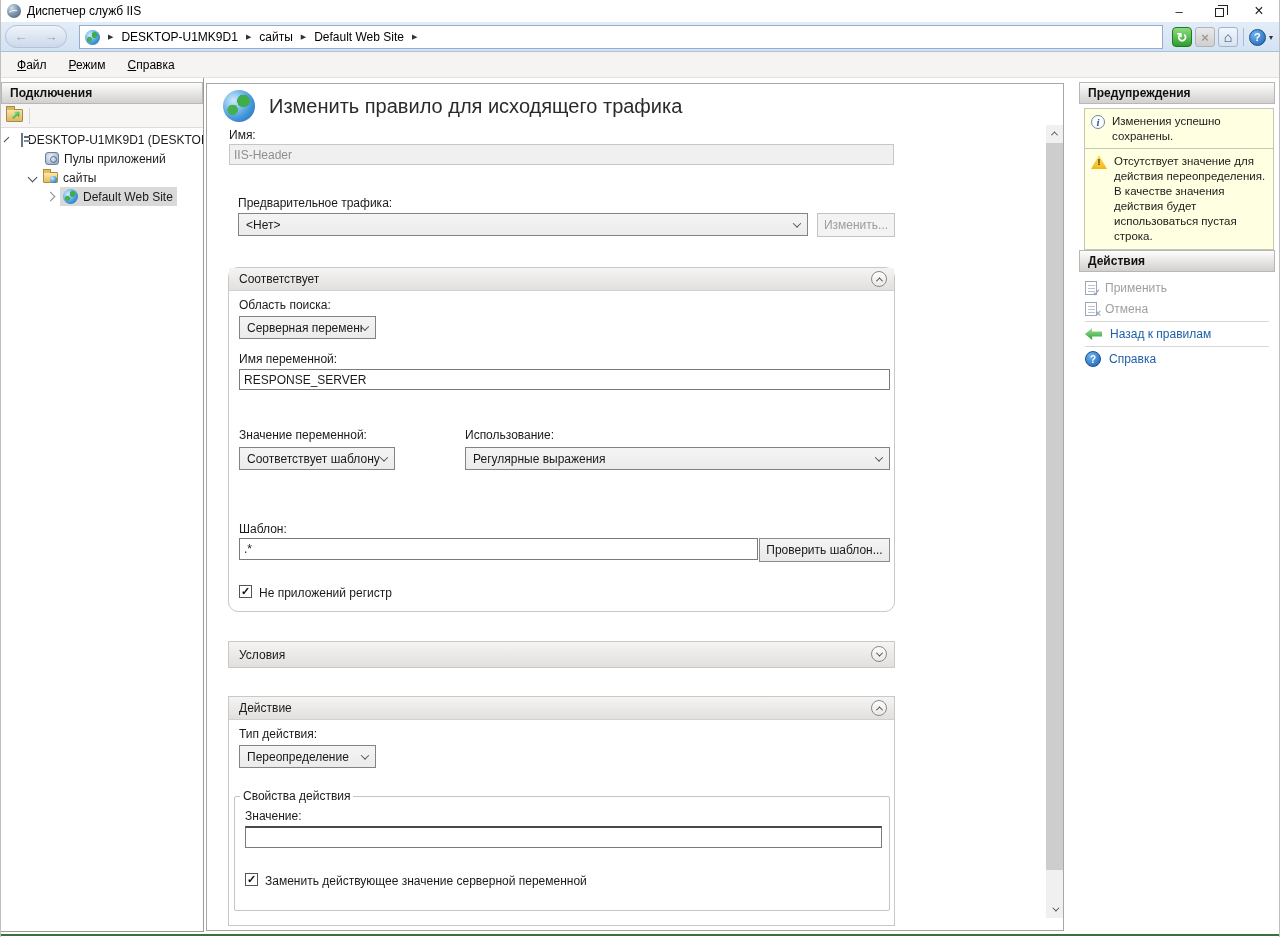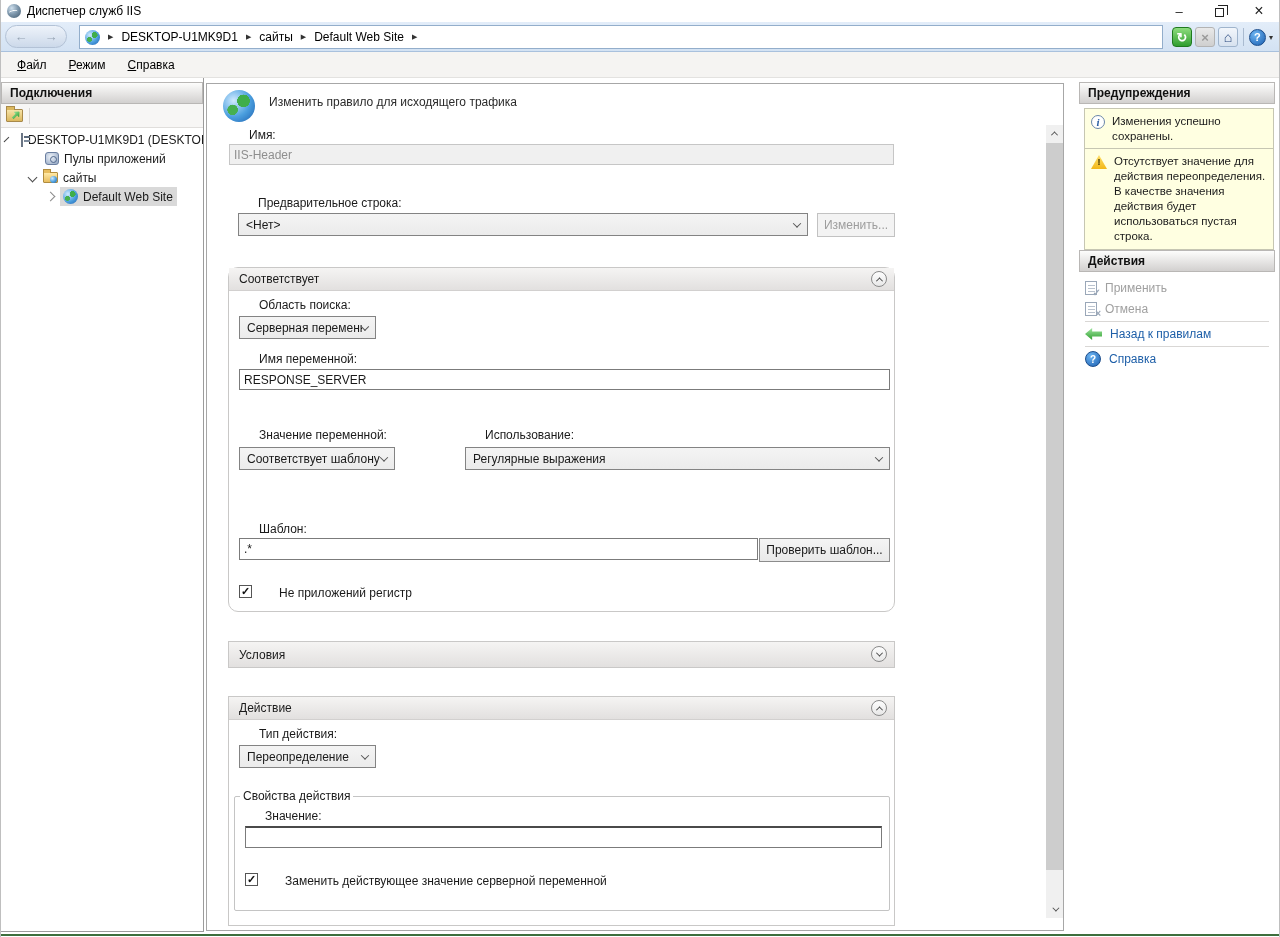--- a/index.html
+++ b/index.html
@@ -68,22 +68,22 @@
   .pools-icon { width:14px; height:13px; border-radius:3px; background:radial-gradient(circle at 40% 35%, #eef3f9, #8fa3c0); border:1px solid #6a7ea0; position:relative; }
   .pools-icon::after { content:""; position:absolute; left:4px; top:3px; width:5px; height:5px; border:1px solid #51688c; border-radius:50%; }
   .folder-icon { position:relative; width:15px; height:11px; background:linear-gradient(#ffe9a6,#e8bd5e); border:1px solid #b08c3e; border-radius:1px; }
   .folder-icon::before { content:""; position:absolute; left:-1px; top:-4px; width:6px; height:3px; background:#e8bd5e; border:1px solid #b08c3e; border-bottom:none; }
   .folder-icon::after { content:""; position:absolute; right:0px; bottom:-1px; width:7px; height:7px; border-radius:50%;
     background: radial-gradient(circle at 33% 33%, #cfeaff 0%, #4a9ede 55%, #1d5fae 100%); }
 
   
   .main-panel { position:absolute; left:205px; top:83px; width:858px; height:848px; background:#fff; border:1px solid #a7a7a7; }
   .feature-globe { position:absolute; left:16px; top:6px; width:32px; height:32px; }
-  .feature-title { position:absolute; left:62px; top:11px; font-size:12px; color:#2b2b2b; }
-  .lbl { position:absolute; font-size:12px; color:#1a1a1a;margin-left:20px; }
+  .feature-title { position:absolute; left:62px; top:11px; font-size:20px; color:#2b2b2b; }
+  .lbl { position:absolute; font-size:12px; color:#1a1a1a; }
   .tinput { position:absolute; border:1px solid #7b7b7b; background:#fff; font-family:"Liberation Sans", sans-serif; font-size:12px; padding:0 4px; color:#1a1a1a; }
   .tinput:disabled { background:#f0f0f0; border-color:#c6c6c6; color:#8e8e8e; }
   .combo { position:absolute; background:linear-gradient(#f4f4f4,#ebebeb); border:1px solid #838383; display:flex; align-items:center; padding:0 7px; font-size:12px; }
   .combo-chev { margin-left:auto; width:6px; height:6px; border-right:1.3px solid #555; border-bottom:1.3px solid #555; transform:rotate(45deg) translate(-1px,-1px); }
   .btn { position:absolute; background:linear-gradient(#f4f4f4,#e9e9e9); border:1px solid #8c8c8c; font-family:"Liberation Sans", sans-serif; font-size:12px; color:#1a1a1a; display:flex; align-items:center; justify-content:center; }
   .btn-disabled { border-color:#c2c2c2; color:#9d9d9d; background:#f3f3f3; }
   .section-box { position:absolute; background:#fff; border:1px solid #c9c8c7; }
   .section-header { position:relative; height:23px; background:linear-gradient(#f5f4f3,#e2e0df); border-bottom:1px solid #d2d0cf; display:flex; align-items:center; padding-left:10px; font-size:12px; color:#1a1a1a; }
   .collapse-btn { position:absolute; right:7px; top:3px; width:16px; height:16px; border-radius:50%; border:1px solid #8a8a8a; background:linear-gradient(#fdfdfd,#e8e8e8); display:flex; align-items:center; justify-content:center; }
   .collapse-btn .chev { width:5px; height:5px; border-color:#444; }
@@ -213,21 +213,21 @@
     </div>
   </div>
 
   <div class="main-panel">
     <span class="globe feature-globe"></span>
     <div class="feature-title">Изменить правило для исходящего трафика</div>
 
     <div class="lbl" style="left:22px; top:44px;">Имя:</div>
     <input class="tinput" style="left: 22px; top: 60px; width: 665px; height: 21px;" disabled="" value="IIS-Header">
 
-    <div class="lbl" style="left:31px; top:112px;">Предварительное строка:</div>
+    <div class="lbl" style="left:31px; top:112px;">Предварительное трафика:</div>
     <div class="combo" style="left:31px; top:129px; width:570px; height:23px;">
       <span>&lt;Нет&gt;</span>
       <span class="combo-chev"></span>
     </div>
     <div class="btn btn-disabled" style="left:610px; top:129px; width:78px; height:24px;">
       <span>Изменить...</span>
     </div>
 
     <div class="section-box" style="left:21px; top:183px; width:667px; height:345px;border-radius:10px;">
       <div class="section-header">

